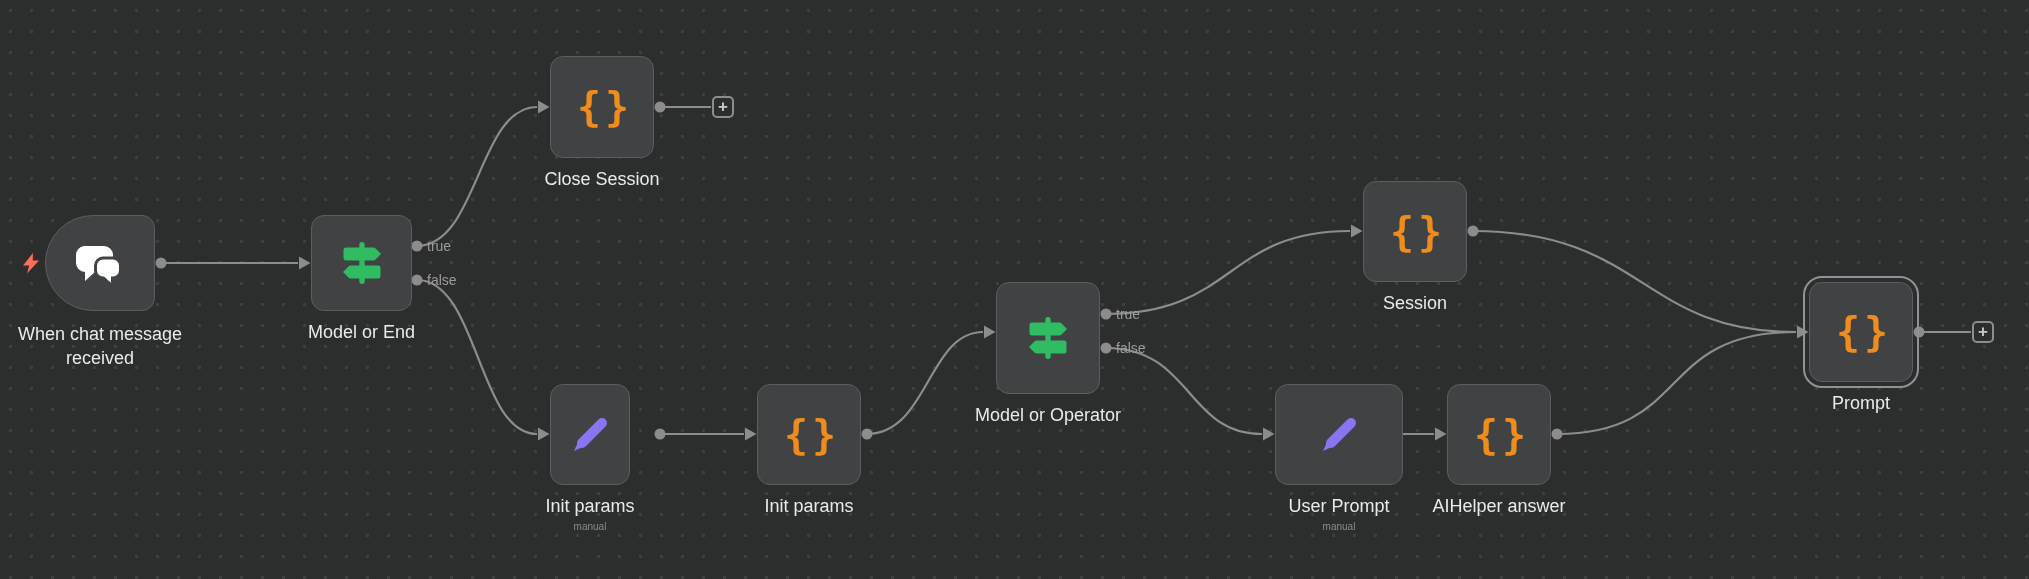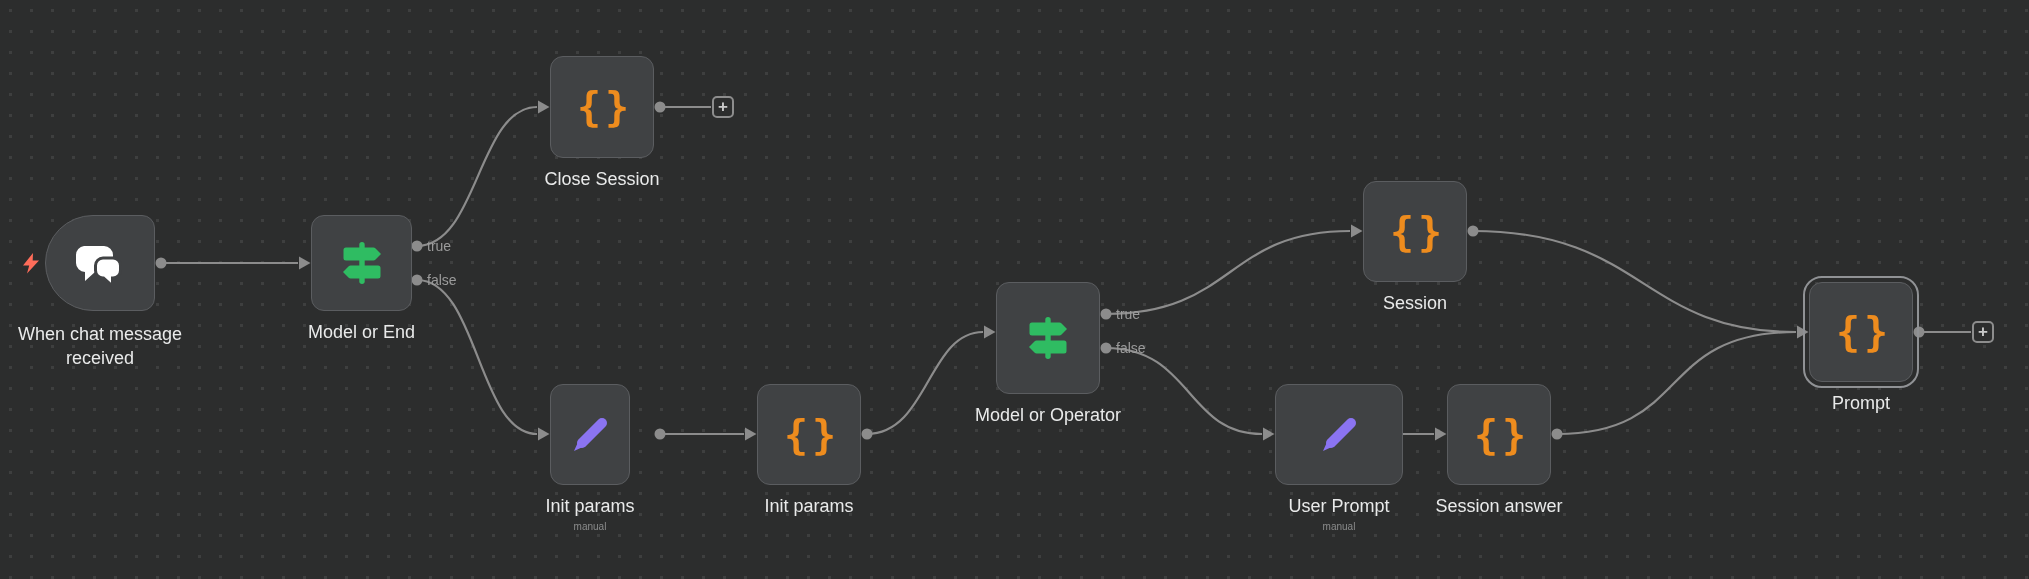--- a/index.html
+++ b/index.html
@@ -215,21 +215,21 @@
       </span>
     </div>
     <div class="node-label">User Prompt</div>
     <div class="node-sub">manual</div>
   </div>
 
   <div class="node-wrap" id="nw-8">
     <div class="node">
       <span class="node-icon code-glyph">{}</span>
     </div>
-    <div class="node-label">Session answer</div>
+    <div class="node-label">AIHelper answer</div>
   </div>
 
   <div class="node-wrap" id="nw-9">
     <div class="node selected">
       <span class="node-icon code-glyph">{}</span>
     </div>
     <div class="node-label">Prompt</div>
   </div>
 
   <span class="port-label" id="pl-1-true">true</span>

